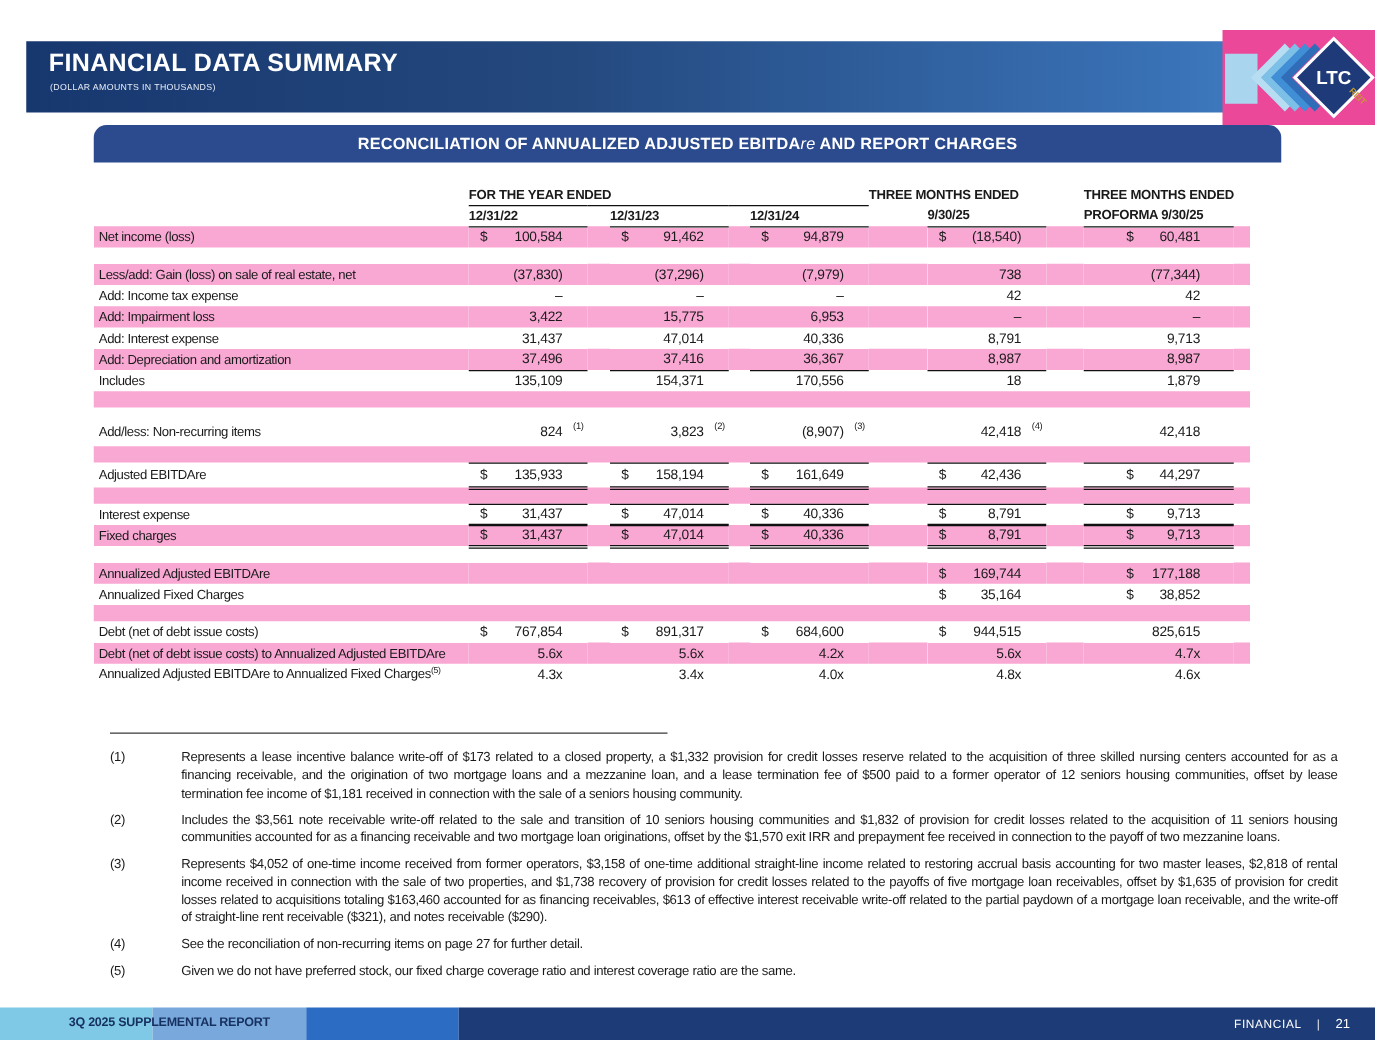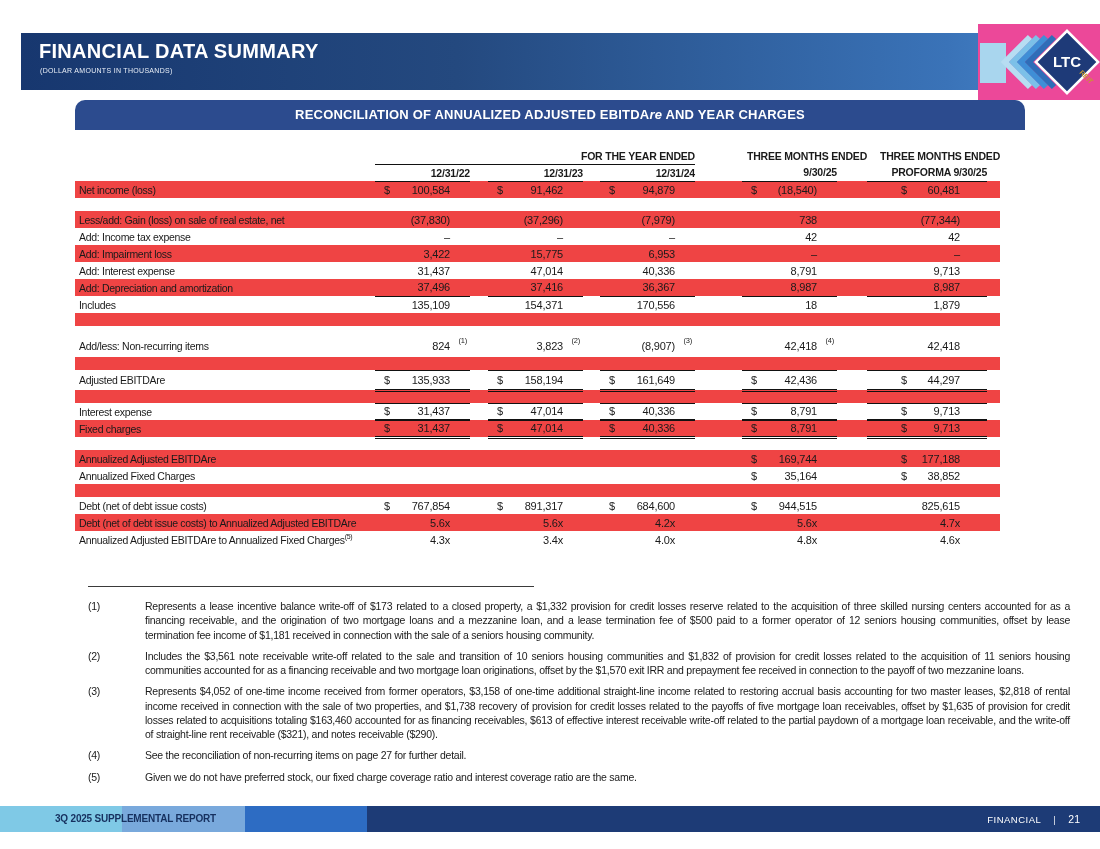--- a/index.html
+++ b/index.html
@@ -11,32 +11,32 @@
     background:linear-gradient(90deg,#17376f 0%, #24497f 40%, #3a73b8 85%, #4a8bd0 100%);margin-left:16px; }
   .header-title { position:absolute; left:18px; top:7px; color:#fff; font-size:20px; font-weight:bold; letter-spacing:0.3px; }
   .header-sub { position:absolute; left:19px; top:34px; color:#e8eef7; font-size:7px; letter-spacing:0.3px; }
 
   
   .logo-box { position:absolute; right:0; top:24px; width:122px; height:76px; background:#ec4899; }
 
   
   .banner { position:absolute; left:75px; top:100px; width:950px; height:30px; background:#2c4b8e;
     border-radius:10px 10px 0 0; color:#fff; font-size:13px; font-weight:bold; text-align:center; line-height:30px; letter-spacing:0.2px; }
-  .banner .it { font-style:italic; font-weight:bold; }
+  .banner .it { font-style:italic; font-weight:normal; }
 
   
   .tbl-wrap { position:absolute; left:75px; top:148px; width:925px; }
   table.recon { border-collapse:collapse; table-layout:fixed; width:925px; font-size:11px; color:#1a1a1a; letter-spacing:-0.2px; }
   table.recon tr { height:17px; }
   thead tr.gh-row { height:16px; }
   thead tr.dt-row { height:17px; }
-  th { font-weight:bold; font-size:10.5px; text-align:right; white-space:nowrap; overflow:visible; }
+  th { font-weight:bold; font-size:10.5px; text-align:left; white-space:nowrap; overflow:visible; }
   th.yr { border-bottom:1.5px solid #111; }
   th.dt { border-bottom:1.5px solid #111; }
-  .shaded { background:#ef4444;padding-left:40px; }
+  .shaded { background:#f9a8d4;padding-left:40px; }
   td { vertical-align:middle; }
   td.lbl { font-size:10.5px; letter-spacing:-0.3px; padding-left:4px; white-space:nowrap; overflow:hidden; }
   td.lbl sup { font-size:7px; }
   td.val { position:relative; text-align:right; padding:0 20px 0 8px; white-space:nowrap; }
   td.val .d { position:absolute; left:9px; }
   td.val.c5 { padding-right:27px; }
   td.val.c5 .d { left:34px; }
   td.val .csup { position:absolute; right:3px; top:1px; font-size:7.5px; }
   td.val.ul   { border-bottom:1.5px solid #111; }
   td.val.tt   { border-top:1px solid #111; }
@@ -81,21 +81,21 @@
       <path d="M76 13 L51 38 L76 63" stroke="#2f6db8" stroke-width="6" fill="none"></path>
       <g transform="rotate(45 89 38)">
         <rect x="67" y="16" width="44" height="44" fill="#1e3a78" stroke="#ffffff" stroke-width="2.5"></rect>
       </g>
       <text x="89" y="43" text-anchor="middle" fill="#ffffff" font-size="15" font-weight="bold" font-family="Liberation Sans, sans-serif">LTC</text>
       <text transform="translate(101,49) rotate(45)" fill="#c79a2e" font-size="7" font-weight="bold" font-family="Liberation Sans, sans-serif">REIT</text>
     </svg>
   </div>
 
   <div class="banner">
-    <span>RECONCILIATION OF ANNUALIZED ADJUSTED EBITDA</span><span class="it">re</span><span> AND YEAR CHARGES</span>
+    <span>RECONCILIATION OF ANNUALIZED ADJUSTED EBITDA</span><span class="it">re</span><span> AND REPORT CHARGES</span>
   </div>
 
   <div class="tbl-wrap">
     <table class="recon">
       <colgroup>
         <col style="width:300px">
           <col style="width:95px">
           <col style="width:18px">
           <col style="width:95px">
           <col style="width:17px">

